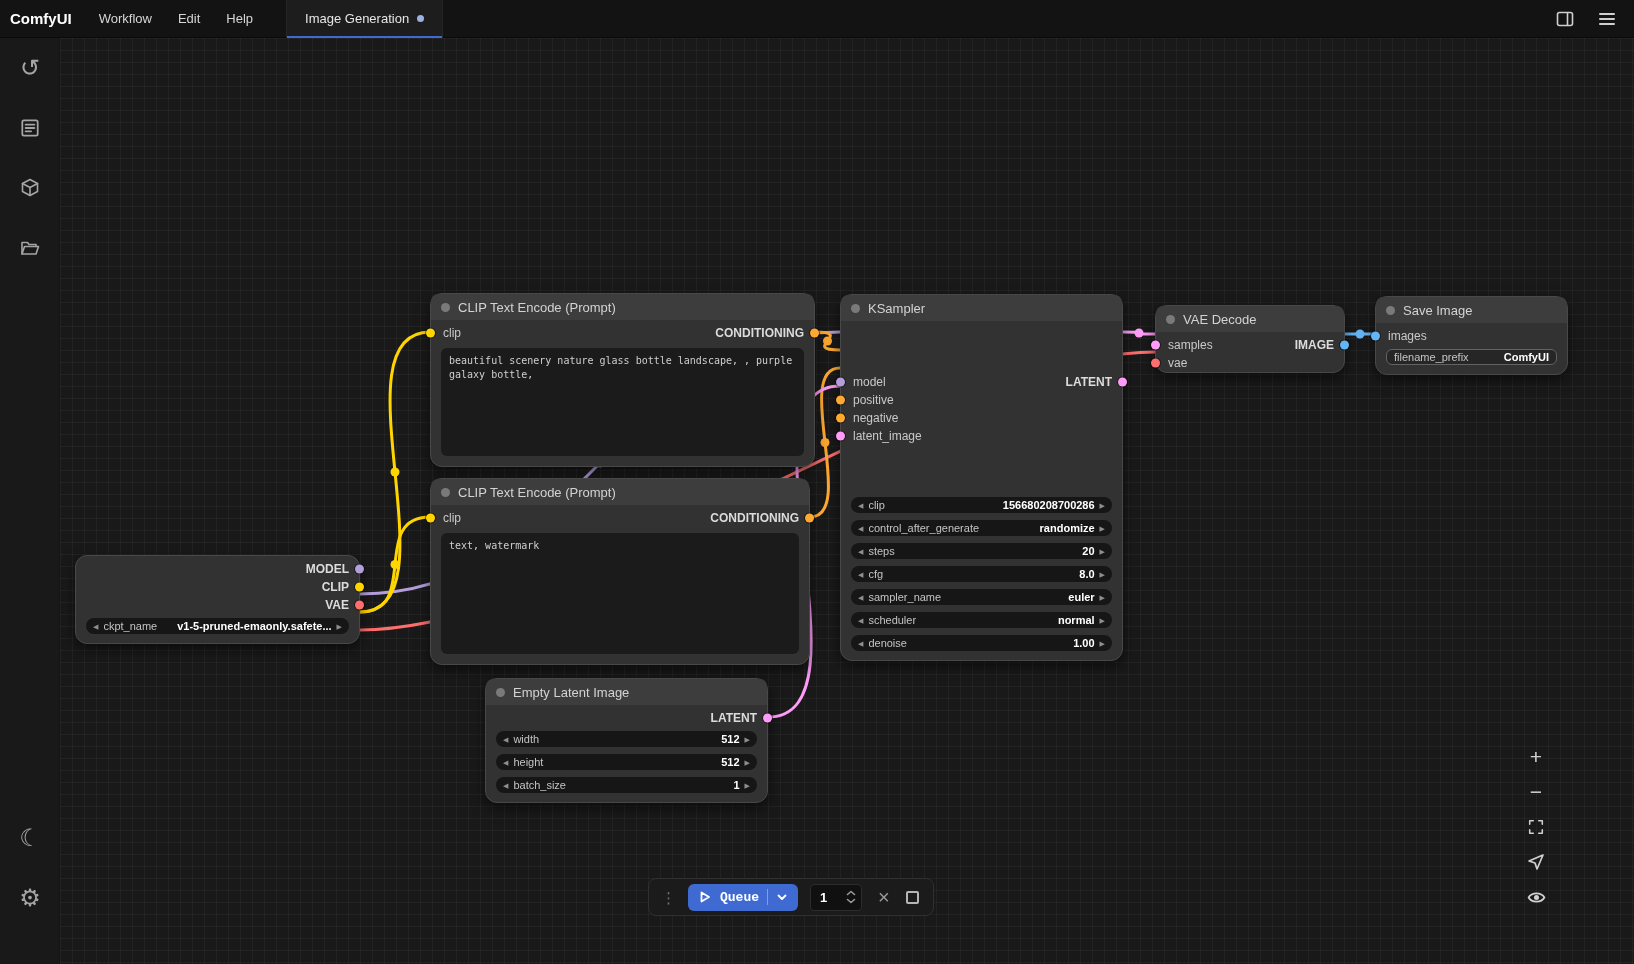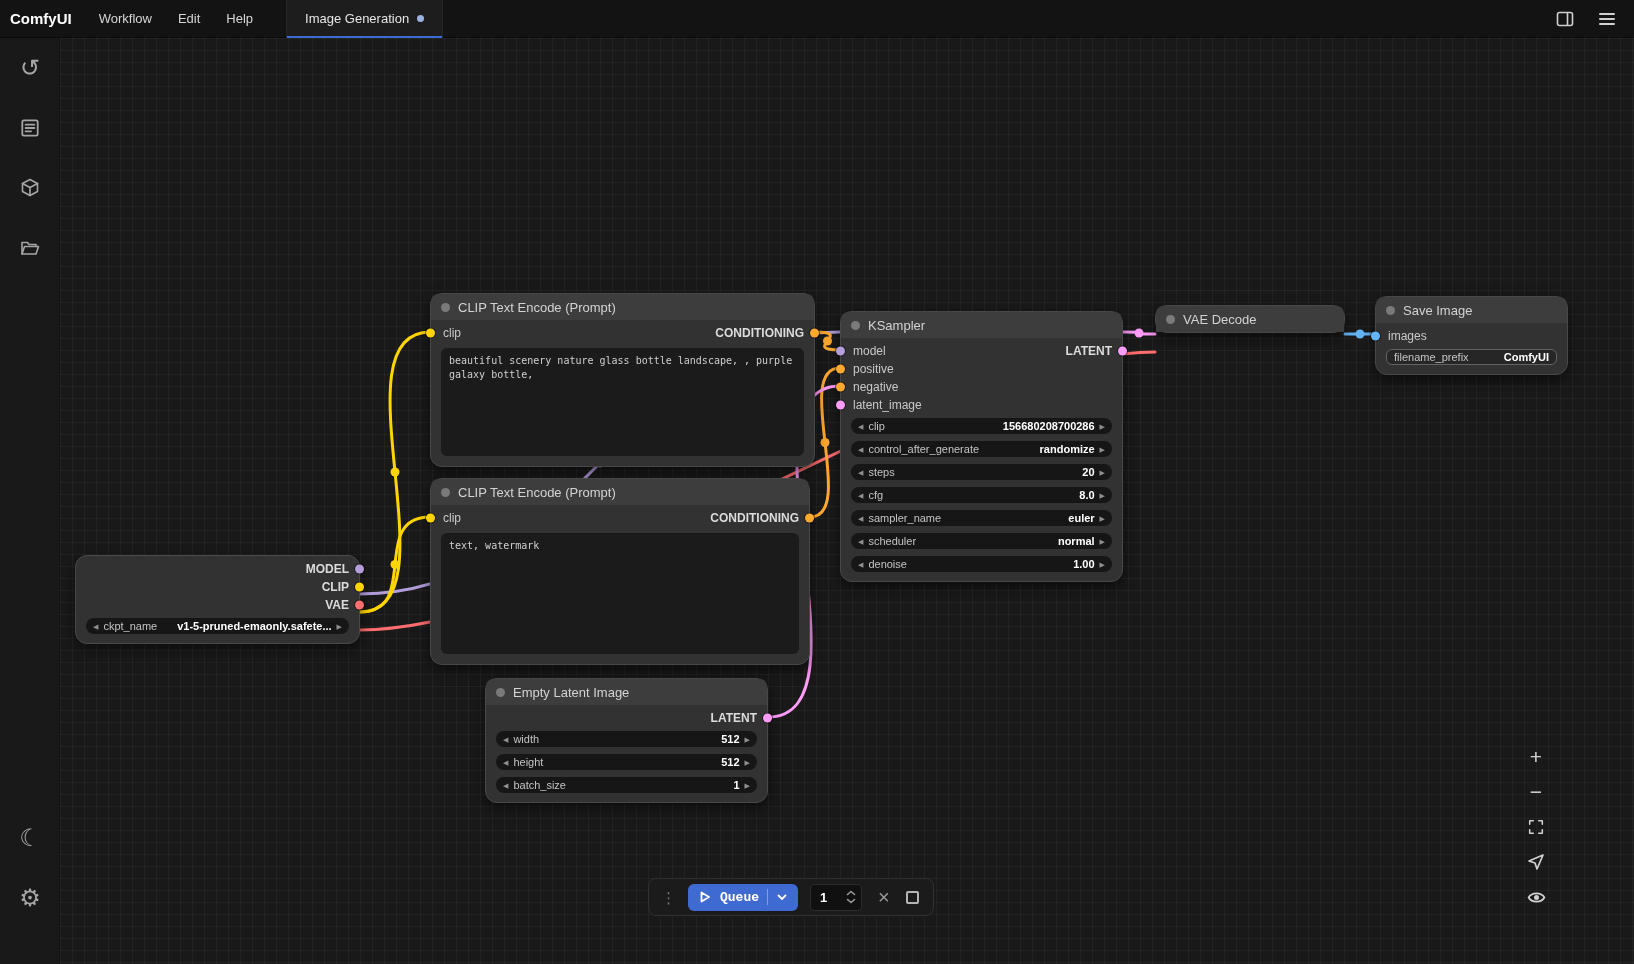--- a/index.html
+++ b/index.html
@@ -252,21 +252,21 @@
           <span class="w-arrow">▶</span>
         </div>
         <div class="widget">
           <span class="w-arrow">◀</span>
           <span class="w-name">batch_size</span>
           <span class="w-value">1</span>
           <span class="w-arrow">▶</span>
         </div>
       </div>
     </div>
-    <div class="node" style="left: 780px; top: 273px; width: 283px;">
+    <div class="node" style="left: 780px; top: 256px; width: 283px; gap: 48px;">
       <div class="node-header">
         <span class="collapse-dot"></span>
         <span class="node-title">KSampler</span>
       </div>
       <div class="slots">
         <div class="slot-row">
           <span class="port port-in" style="background: rgb(179, 157, 219);"></span>
           <span class="slot-label in">model</span>
           <span class="slot-label out">LATENT</span>
           <span class="port port-out" style="background: rgb(255, 156, 249);"></span>
@@ -326,20 +326,32 @@
           <span class="w-name">denoise</span>
           <span class="w-value">1.00</span>
           <span class="w-arrow">▶</span>
         </div>
       </div>
     </div>
     <div class="node" style="left: 1095px; top: 267px; width: 190px;">
       <div class="node-header">
         <span class="collapse-dot"></span>
         <span class="node-title">VAE Decode</span>
+      </div>
+      <div class="slots">
+        <div class="slot-row">
+          <span class="port port-in" style="background: rgb(255, 156, 249);"></span>
+          <span class="slot-label in">samples</span>
+          <span class="slot-label out">IMAGE</span>
+          <span class="port port-out" style="background: rgb(100, 181, 246);"></span>
+        </div>
+        <div class="slot-row">
+          <span class="port port-in" style="background: rgb(255, 110, 110);"></span>
+          <span class="slot-label in">vae</span>
+        </div>
       </div>
     </div>
     <div class="node" style="left: 1315px; top: 258px; width: 193px;">
       <div class="node-header">
         <span class="collapse-dot"></span>
         <span class="node-title">Save Image</span>
       </div>
       <div class="slots">
         <div class="slot-row">
           <span class="port port-in" style="background: rgb(100, 181, 246);"></span>

